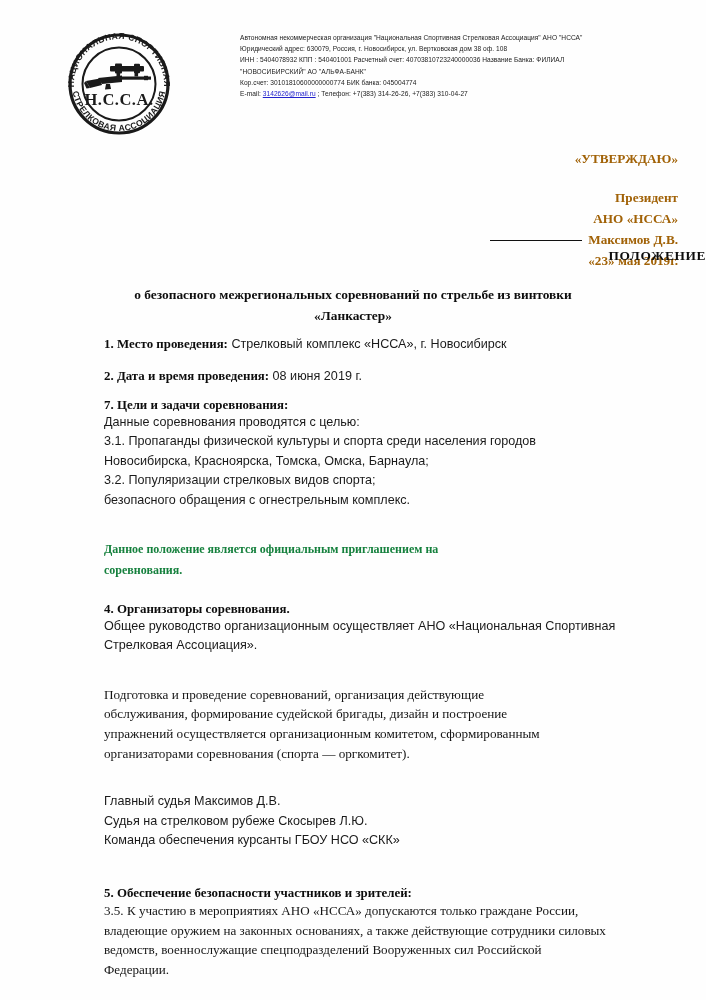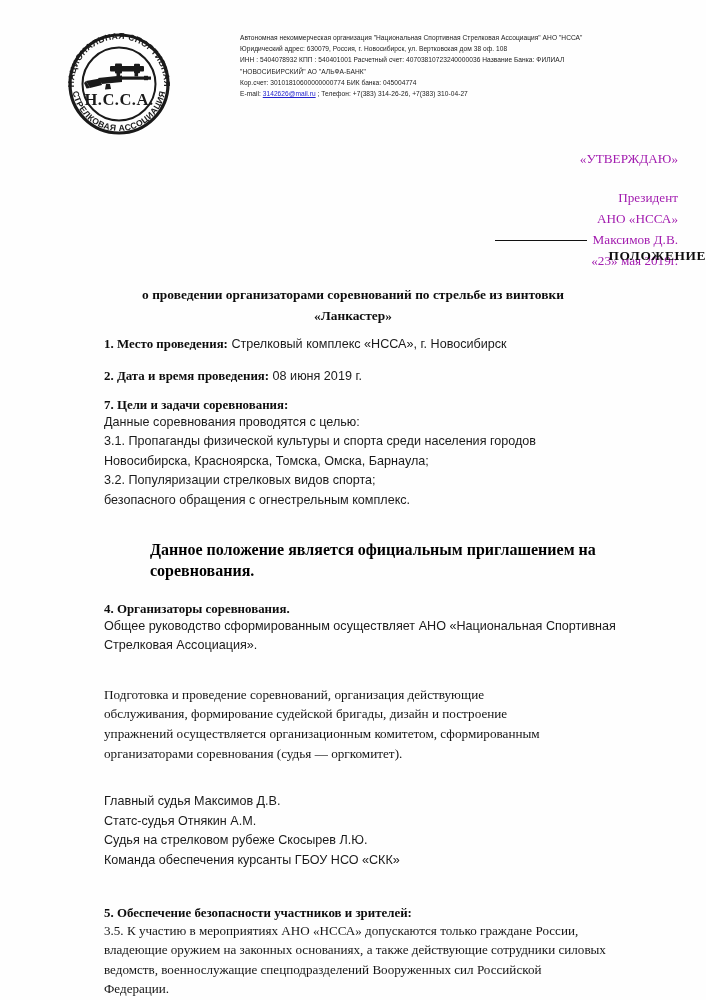--- a/index.html
+++ b/index.html
@@ -59,24 +59,24 @@
   }
 
   
   .approval {
     position: absolute;
     right: 28px;
     top: 148px;
     width: 320px;
     text-align: right;
     font-family: "Liberation Serif", serif;
-    font-weight: normal;
+    font-weight: bold;
     font-size: 13.2px;
     line-height: 21px;
-    color: #a21caf;
+    color: #a16207;
   }
   .approval .utv { margin-bottom: 18px; }
   .sig-line {
     display: inline-block;
     width: 92px;
     border-bottom: 1.2px solid #111;
     margin-right: 6px;
     vertical-align: 3px;
   }
 
@@ -136,24 +136,23 @@
   }
   .hd-inline-val {
     font-family: "Liberation Sans", sans-serif;
     font-weight: normal;
     font-size: 12.6px;
     color: #1a1a1a;
   }
   .strong-para {
     font-family: "Liberation Serif", serif;
     font-weight: bold;
-    font-size: 16px;
+    font-size: 12px;
     line-height: 21px;
-    color: #000000;
-    margin-left: 46px;
+    color: #15803d;
   }
   .line { display: block; }
 
   .gap-sm { height: 7px; }
   .gap-md { height: 15px; }
   .gap-lg { height: 21px; }
 
   .names .line { font-family: "Liberation Sans", sans-serif; font-size: 12.6px; line-height: 19.6px; color:#1a1a1a; }
 
   .s51 {
@@ -226,21 +225,21 @@
   <div class="approval">
     <div class="utv">«УТВЕРЖДАЮ»</div>
     <div>Президент</div>
     <div>АНО «НССА»</div>
     <div><span class="sig-line"></span><span>Максимов Д.В.</span></div>
     <div>«23» мая 2019г.</div>
   </div>
 
   <div class="doc-title">ПОЛОЖЕНИЕ</div>
   <div class="doc-subtitle">
-    <span class="line">о проведении организаторами соревнований по стрельбе из винтовки</span>
+    <span class="line">о безопасного межрегиональных соревнований по стрельбе из винтовки</span>
     <span class="line">«Ланкастер»</span>
   </div>
 
   <div class="body-col">
 
     <p class="blk">
       <span class="hd">1. Место проведения:</span><span class="hd-inline-val"> Стрелковый комплекс «НССА», г. Новосибирск</span>
     </p>
 
     <p class="blk">
@@ -263,39 +262,38 @@
     <div class="blk strong-para">
       <span class="line">Данное положение является официальным приглашением на</span>
       <span class="line">соревнования.</span>
     </div>
 
     <div class="gap-sm"></div>
 
     <div class="blk">
       <div class="hd">4. Организаторы соревнования.</div>
       <div class="sans">
-        <span class="line">Общее руководство сформированным осуществляет АНО «Национальная Спортивная</span>
+        <span class="line">Общее руководство организационным осуществляет АНО «Национальная Спортивная</span>
         <span class="line">Стрелковая Ассоциация».</span>
       </div>
     </div>
 
     <div class="gap-md"></div>
 
     <div class="blk serif">
       <span class="line">Подготовка и проведение соревнований, организация действующие</span>
       <span class="line">обслуживания, формирование судейской бригады, дизайн и построение</span>
       <span class="line">упражнений осуществляется организационным комитетом, сформированным</span>
-      <span class="line">организаторами соревнования (судья — оргкомитет).</span>
+      <span class="line">организаторами соревнования (спорта — оргкомитет).</span>
     </div>
 
     <div class="gap-md"></div>
 
     <div class="blk names">
       <span class="line">Главный судья Максимов Д.В.</span>
-      <span class="line">Статс-судья Отнякин А.М.</span>
       <span class="line">Судья на стрелковом рубеже Скосырев Л.Ю.</span>
       <span class="line">Команда обеспечения курсанты ГБОУ НСО «СКК»</span>
     </div>
 
     <div class="gap-lg"></div>
 
     <div class="blk">
       <div class="hd">5. Обеспечение безопасности участников и зрителей:</div>
       <div class="s51">
         <span class="line">3.5. К участию в мероприятиях АНО «НССА» допускаются только граждане России,</span>

